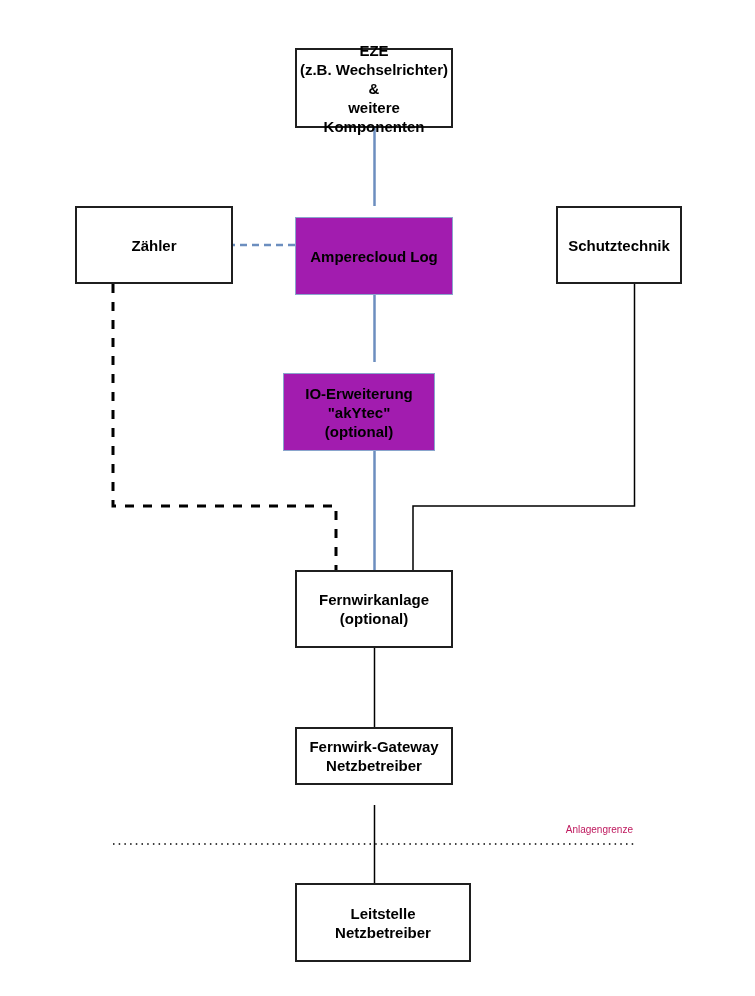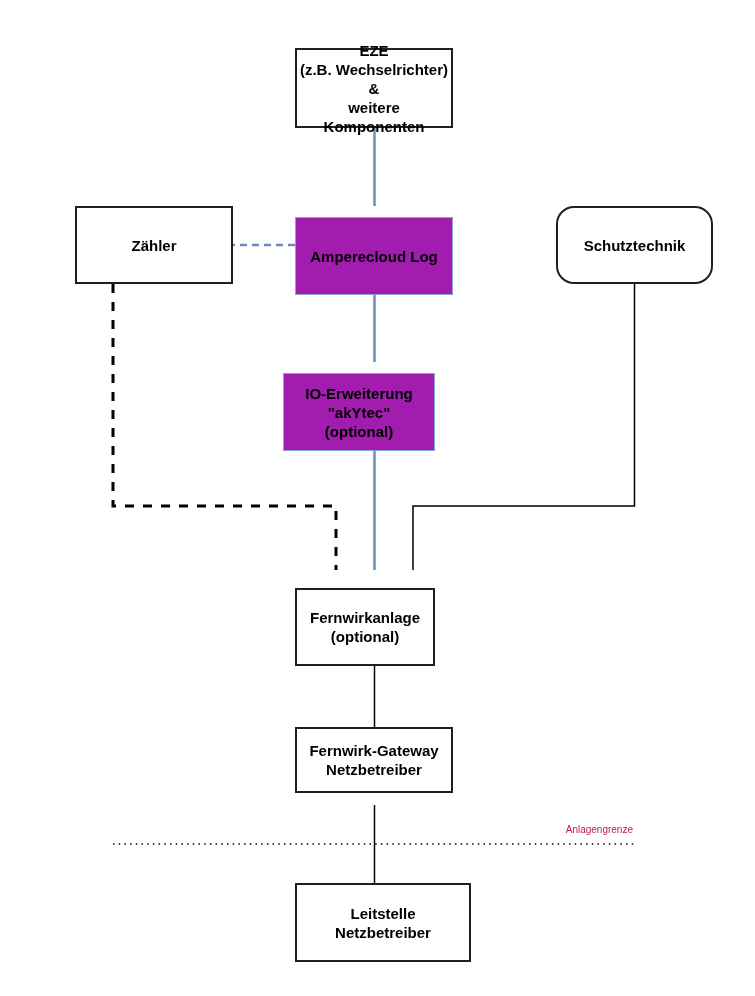--- a/index.html
+++ b/index.html
@@ -43,24 +43,24 @@
   }
   .node.highlight {
     background: #a21caf;
     border: 1.5px solid #8aa5cc;
     margin-top: 11px;
   }
   
   .n-eze            { left: 295px; top: 48px;  width: 158px; height: 80px; }
   .n-zaehler        { left: 34px;  top: 206px; width: 158px; height: 78px; margin-left: 41px; }
   .n-amperecloud    { left: 295px; top: 206px; width: 158px; height: 78px; }
-  .n-schutztechnik  { left: 556px; top: 206px; width: 157px; height: 78px; border-radius: 18px; }
+  .n-schutztechnik  { left: 556px; top: 206px; width: 126px; height: 78px; }
   .n-io             { left: 283px; top: 362px; width: 152px; height: 78px; }
-  .n-fernwirkanlage { left: 295px; top: 588px; width: 140px; height: 78px; }
-  .n-gateway        { left: 295px; top: 727px; width: 158px; height: 66px; }
+  .n-fernwirkanlage { left: 295px; top: 570px; width: 158px; height: 78px; }
+  .n-gateway        { left: 295px; top: 727px; width: 158px; height: 58px; }
   .n-leitstelle     { left: 295px; top: 883px; width: 176px; height: 79px; }
 
   .boundary-label {
     position: absolute;
     right: 122px;
     top: 821px;
     font-size: 10px;
     line-height: 17px;
     color: #be185d;
   }

